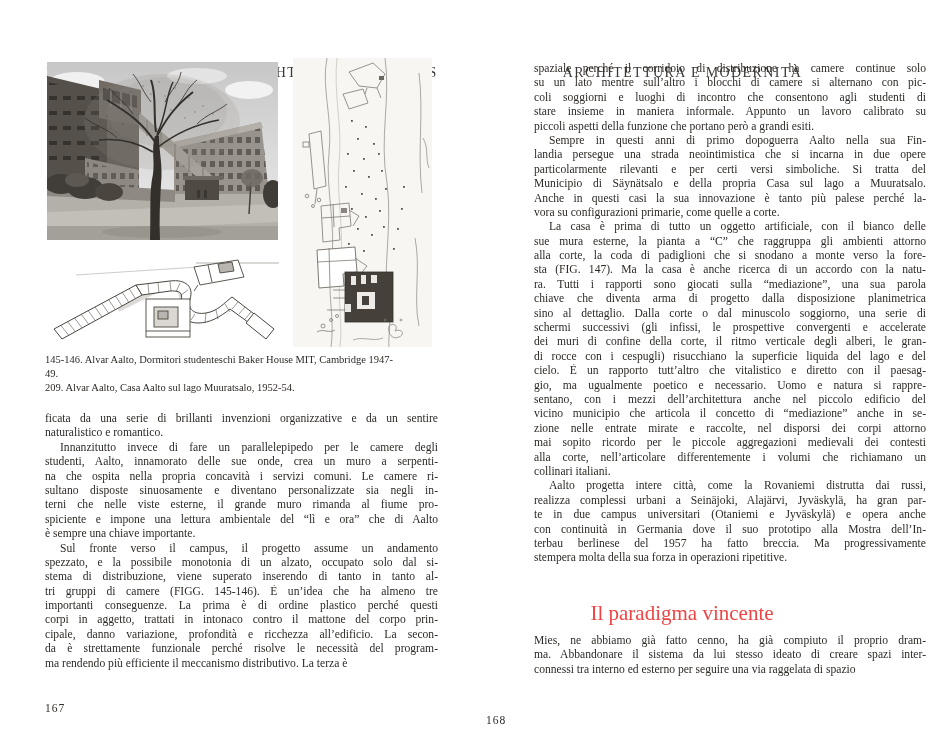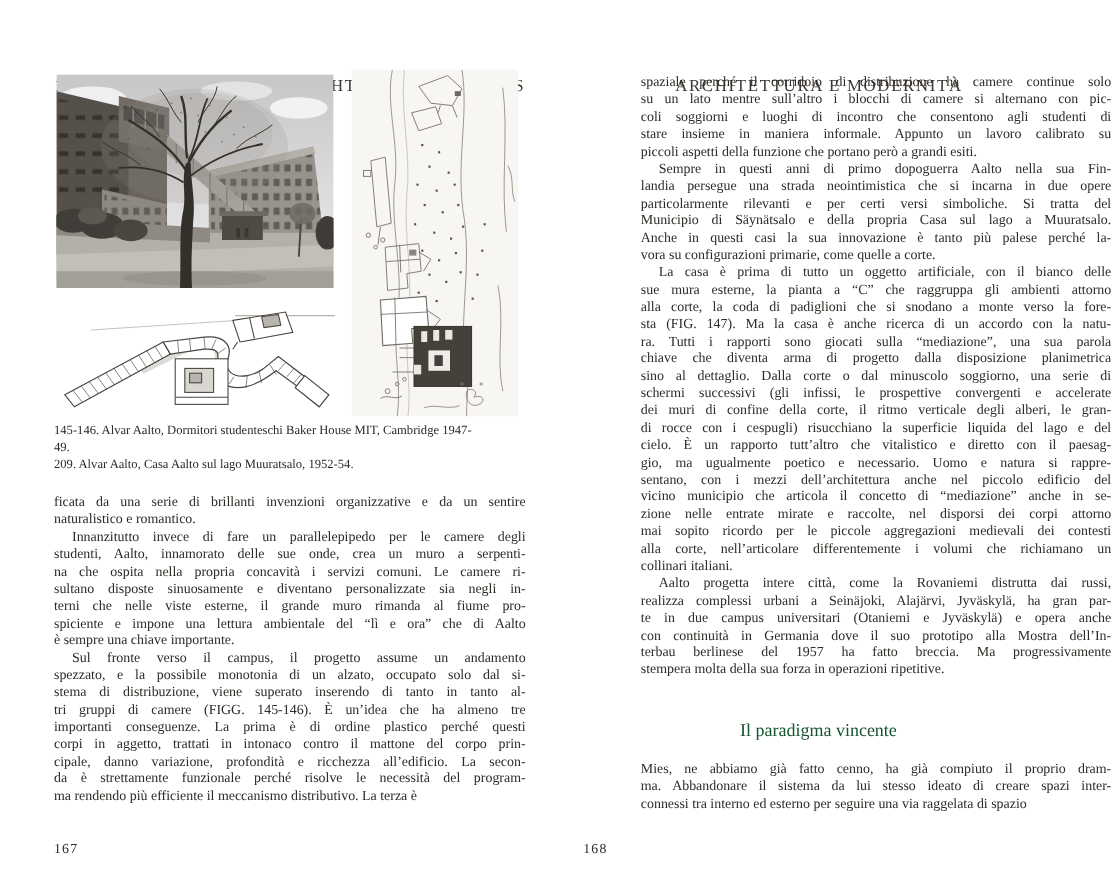--- a/index.html
+++ b/index.html
@@ -15,25 +15,25 @@
   .page.right .running-head{left:44px;}
   .body-block{position:absolute;width:393px;font-size:11.6px;line-height:14.4px;}
   .page.right .body-block{width:392px;margin-left:48px;}
   .tline{text-align:justify;text-align-last:justify;height:14.4px;overflow:hidden;}
   .tline.last{text-align-last:left;}
   .tline.indent{text-indent:15px;}
   .caption-block{position:absolute;left:45px;top:353px;width:393px;
                  font-size:10.5px;line-height:13.8px;}
   .caption-block .tline{height:13.8px;}
   .section-heading{position:absolute;left:44px;top:601px;width:392px;text-align:center;
-                   font-size:15px;color:#14532d;}
+                   font-size:21px;color:#ef4444;}
   .page-number{position:absolute;top:702px;width:393px;
                font-size:11.5px;letter-spacing:1px;}
   .page.left .page-number{left:45px;}
-  .page.right .page-number{left:44px;width:392px;}
+  .page.right .page-number{left:44px;width:392px;margin-top:12px;}
   .fig{position:absolute;}
   .fig svg{display:block;width:100%;height:100%;}
   .fig-photo{left:47px;top:62px;width:231px;height:178px;}
   .fig-site{left:293px;top:58px;width:139px;height:289px;}
   .fig-plan{left:48px;top:257px;width:232px;height:90px;}
   .left-body{left:45px;top:412px;}
   .right-body-upper{left:44px;top:62px;}
   .right-body-lower{left:44px;top:634px;}
 </style>
 </head>

